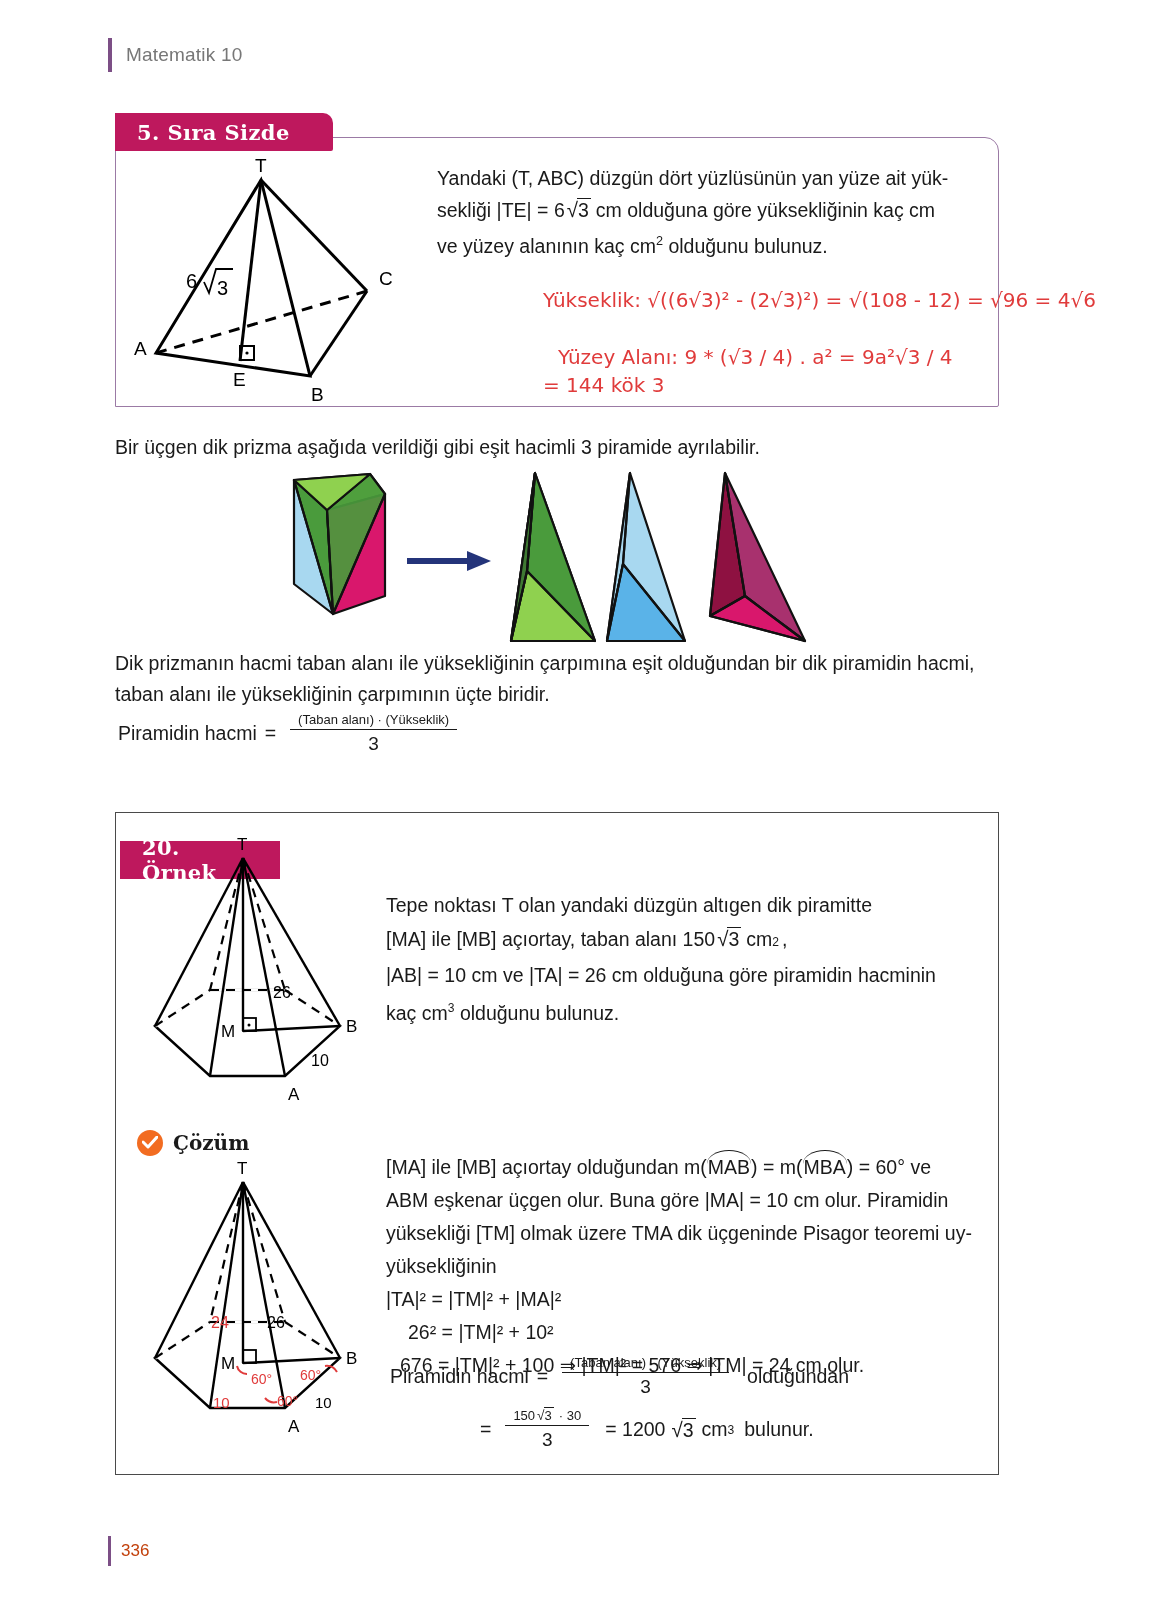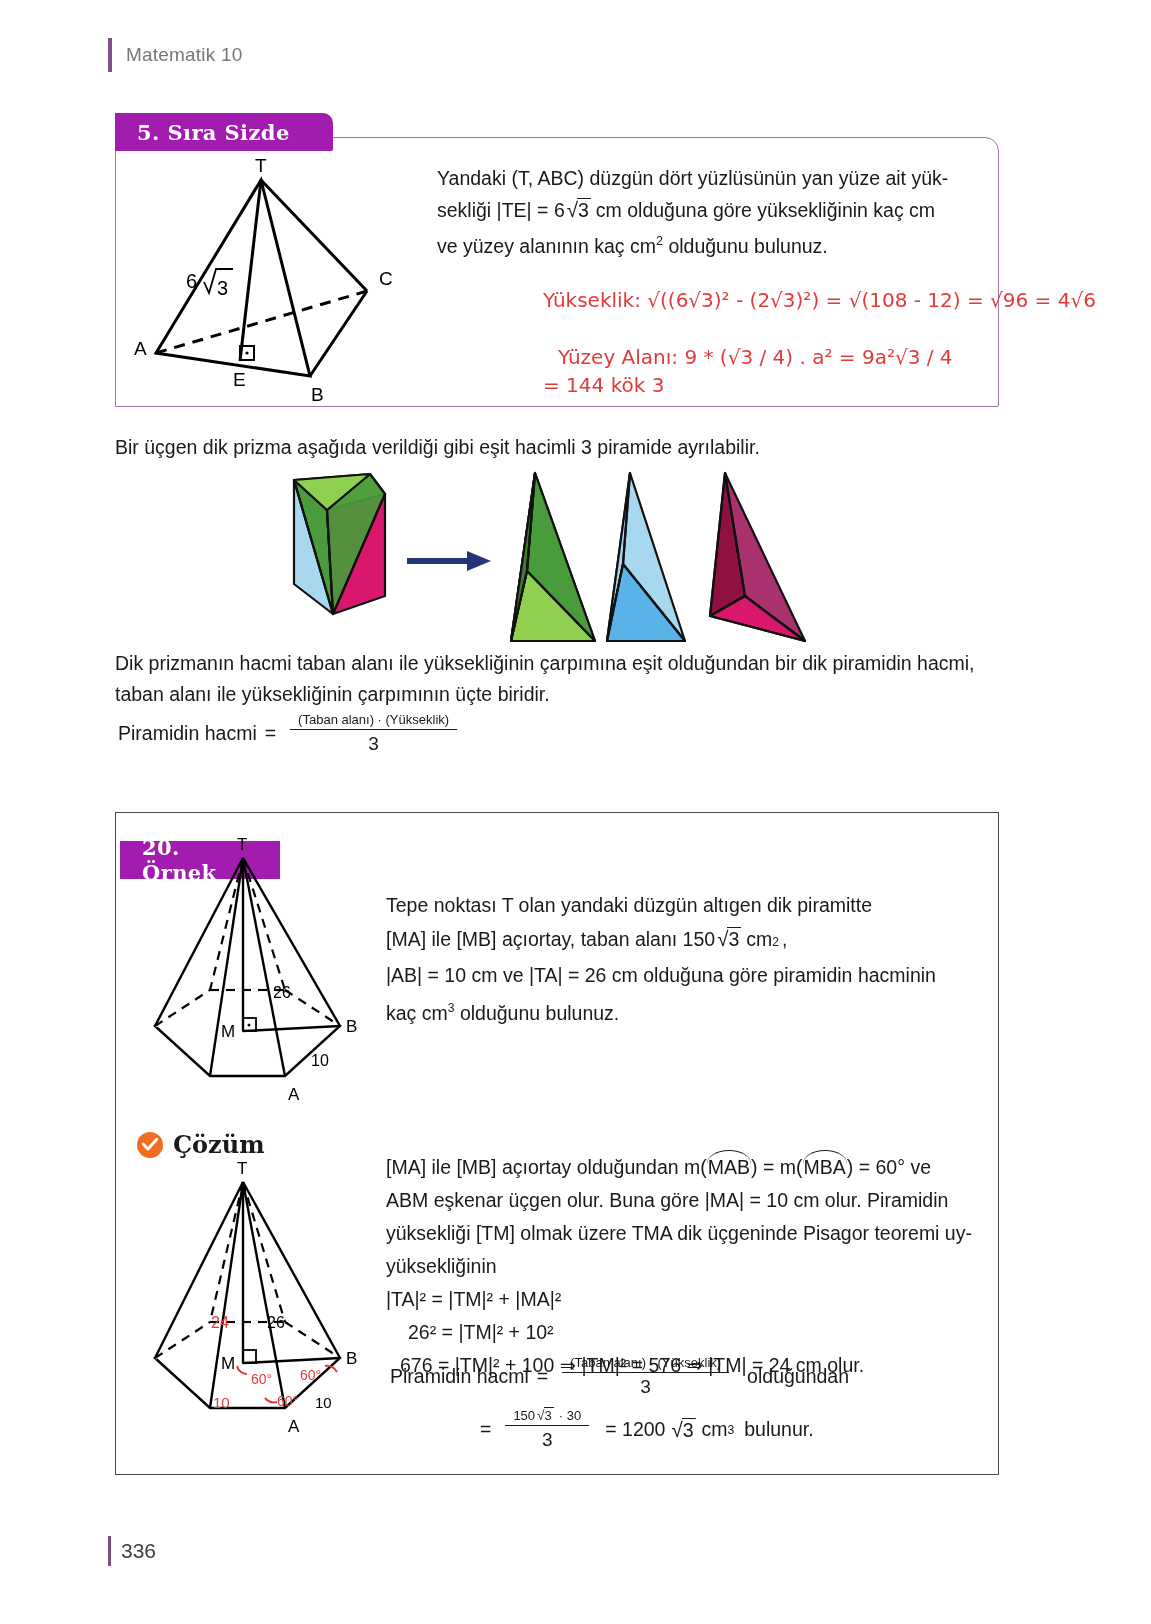--- a/index.html
+++ b/index.html
@@ -17,21 +17,21 @@
   .runhead {
     position:absolute; left:108px; top:38px;
     display:flex; align-items:center; gap:14px;
   }
   .runhead .bar { width:4px; height:34px; background:#7c4f86; }
   .runhead .txt { font-size:19px; color:#777777; letter-spacing:.2px; }
 
   
   .tab {
     position:absolute;
-    background:#a21caf;
+    background:#be185d;
     color:#ffffff;
     font-family:"DejaVu Serif", serif;
     font-weight:bold;
     font-size:21px;
     letter-spacing:.4px;
     display:flex; align-items:center;
     padding:0 20px 0 22px;
     height:38px;
     box-sizing:border-box;
   }
@@ -89,29 +89,29 @@
   
   .cozum {
     position:absolute; left:137px; top:1130px;
     display:flex; align-items:center; gap:10px;
   }
   .cozum .ic {
     width:26px; height:26px; border-radius:50%;
     background:#f26c21; position:relative;
   }
   .cozum .ic svg { position:absolute; left:5px; top:6px; }
-  .cozum .lbl { font-family:"DejaVu Serif", serif; font-weight:bold; font-size:24px;text-align:center; }
+  .cozum .lbl { font-family:"DejaVu Serif", serif; font-weight:bold; font-size:20px;text-align:center; }
 
   
   .pagenum {
     position:absolute; left:108px; top:1536px;
     display:flex; align-items:center; gap:10px;
   }
   .pagenum .bar { width:3px; height:30px; background:#7c4f86; }
-  .pagenum .num { font-size:21px; color:#404040; }
+  .pagenum .num { font-size:17px; color:#c2410c; }
 
   svg { display:block; }
   .dgm { position:absolute; }
 </style>
 </head>
 <body>
 
 <div class="page">
 
   <div class="runhead">

